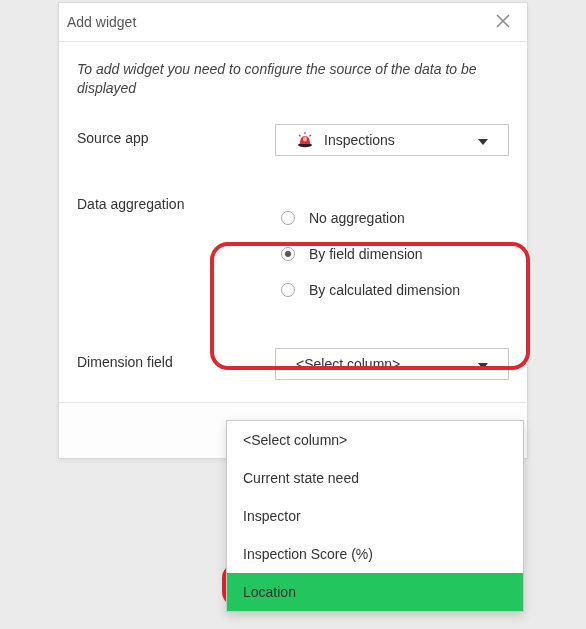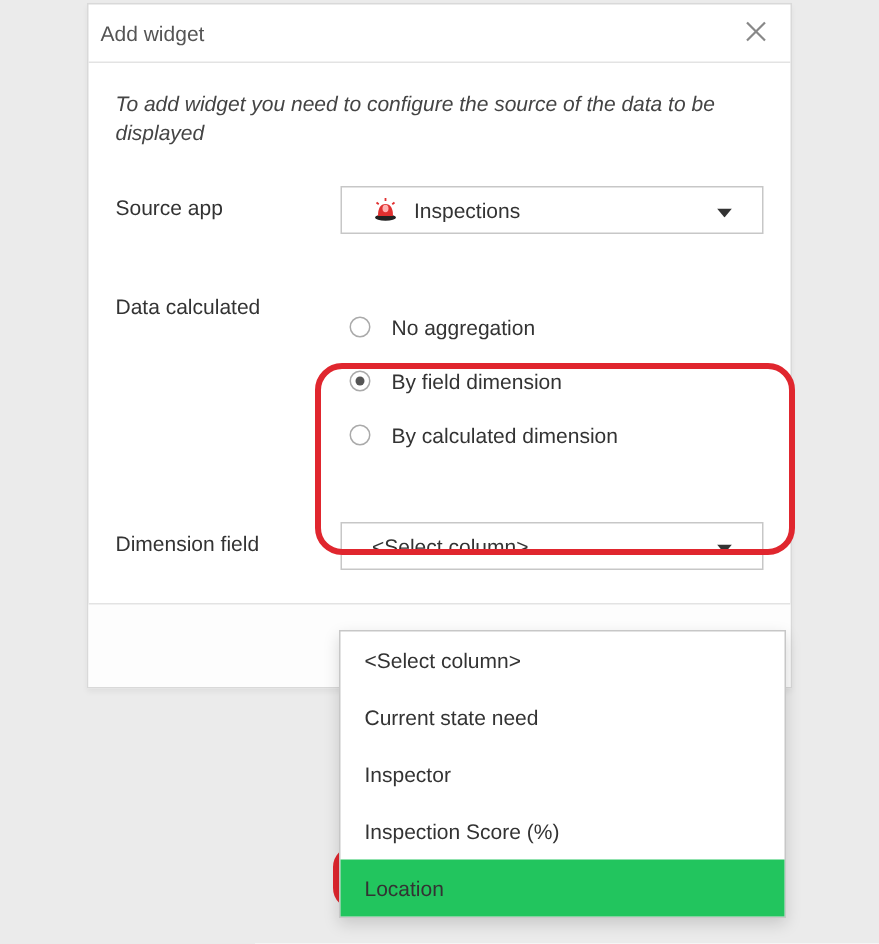--- a/index.html
+++ b/index.html
@@ -23,21 +23,20 @@
     background: #fff;
     border: 1px solid #d9d9d9;
     box-shadow: 0 2px 4px rgba(0,0,0,0.05);
   }
   .dialog-header {
     display: flex;
     align-items: center;
     justify-content: space-between;
     padding: 10px 14px 10px 8px;
     border-bottom: 1px solid #e3e3e3;
-    text-align: center;
   }
   .dialog-title {
     font-size: 14px;
     color: #555;
   }
   .close-btn {
     width: 18px;
     height: 18px;
     cursor: pointer;
     color: #888;
@@ -48,20 +47,21 @@
   .intro {
     font-style: italic;
     color: #444;
     margin-bottom: 26px;
     line-height: 1.35;
   }
   .row {
     display: flex;
     align-items: flex-start;
     margin-bottom: 34px;
+    gap: 48px;
   }
   .row.tight { margin-bottom: 22px; }
   .label {
     width: 150px;
     padding-top: 6px;
     color: #333;
     flex-shrink: 0;
   }
   .control {
     flex: 1;
@@ -194,21 +194,21 @@
             <svg width="10" height="6" viewBox="0 0 10 6">
                 <path d="M0 0 L5 6 L10 0 Z" fill="#333"></path>
               </svg>
           </span>
         </div>
       </div>
     </div>
 
 
     <div class="row">
-      <div class="label">Data calculated</div>
+      <div class="label">Data aggregation</div>
       <div class="control radio-group">
         <div class="radio-item">
           <span class="radio">
               <span class="dot"></span>
             </span>
           <span>No aggregation</span>
         </div>
         <div class="radio-item">
           <span class="radio checked">
               <span class="dot"></span>

